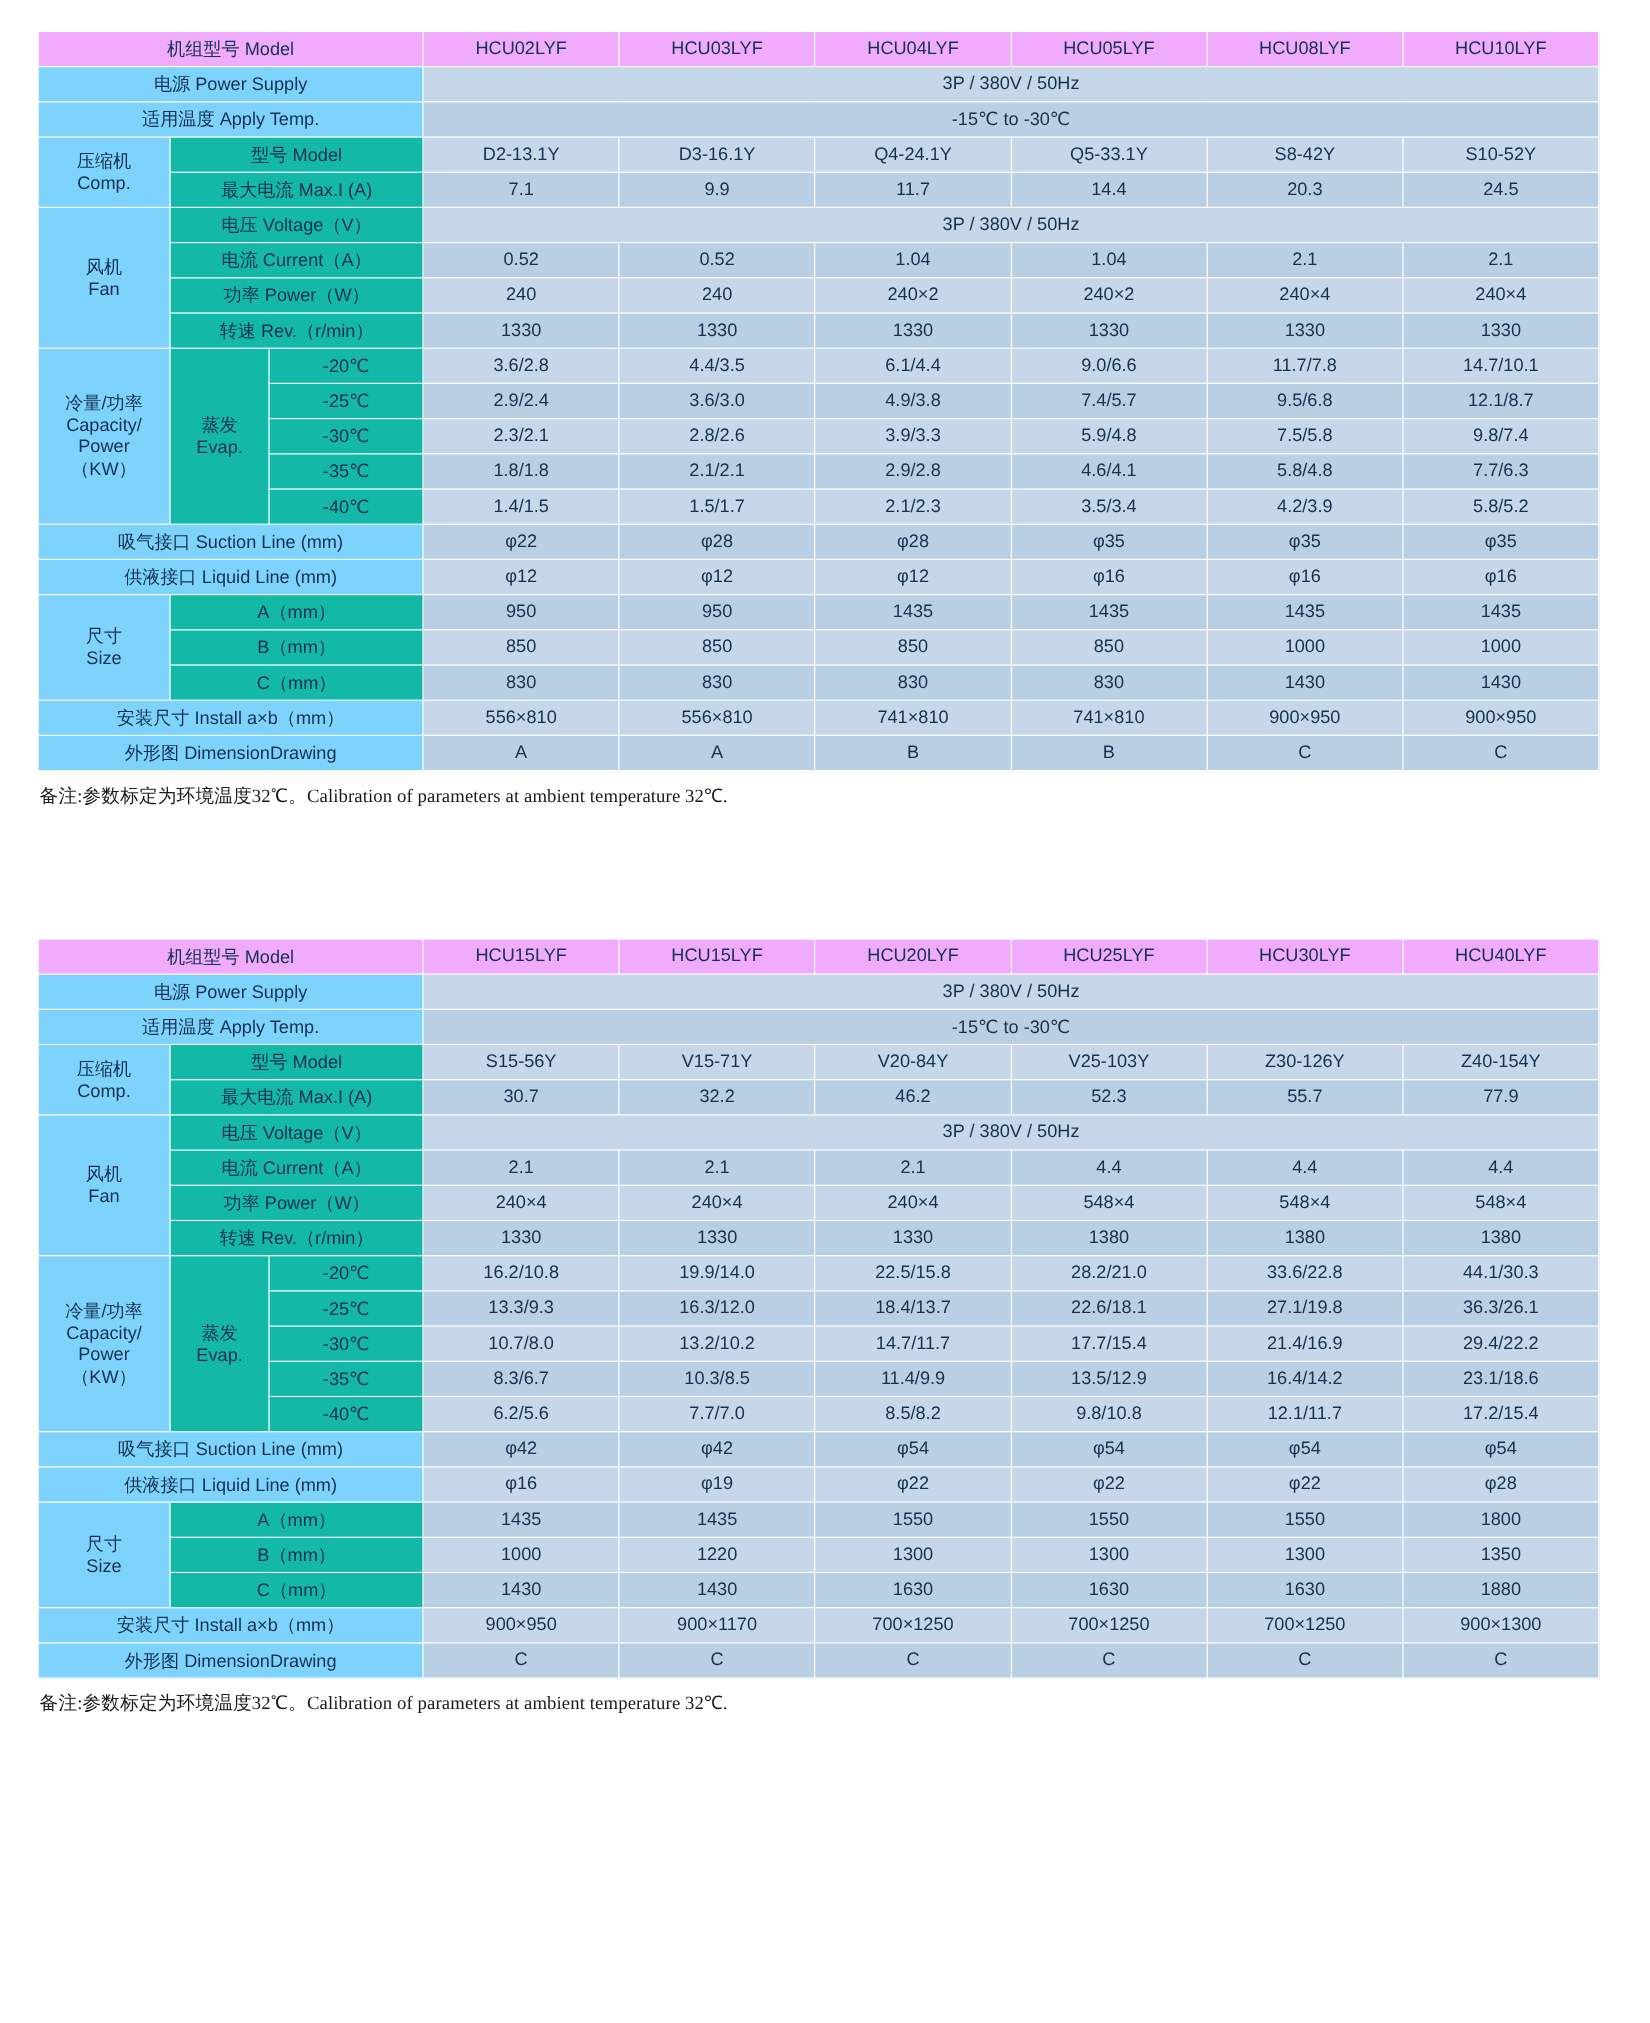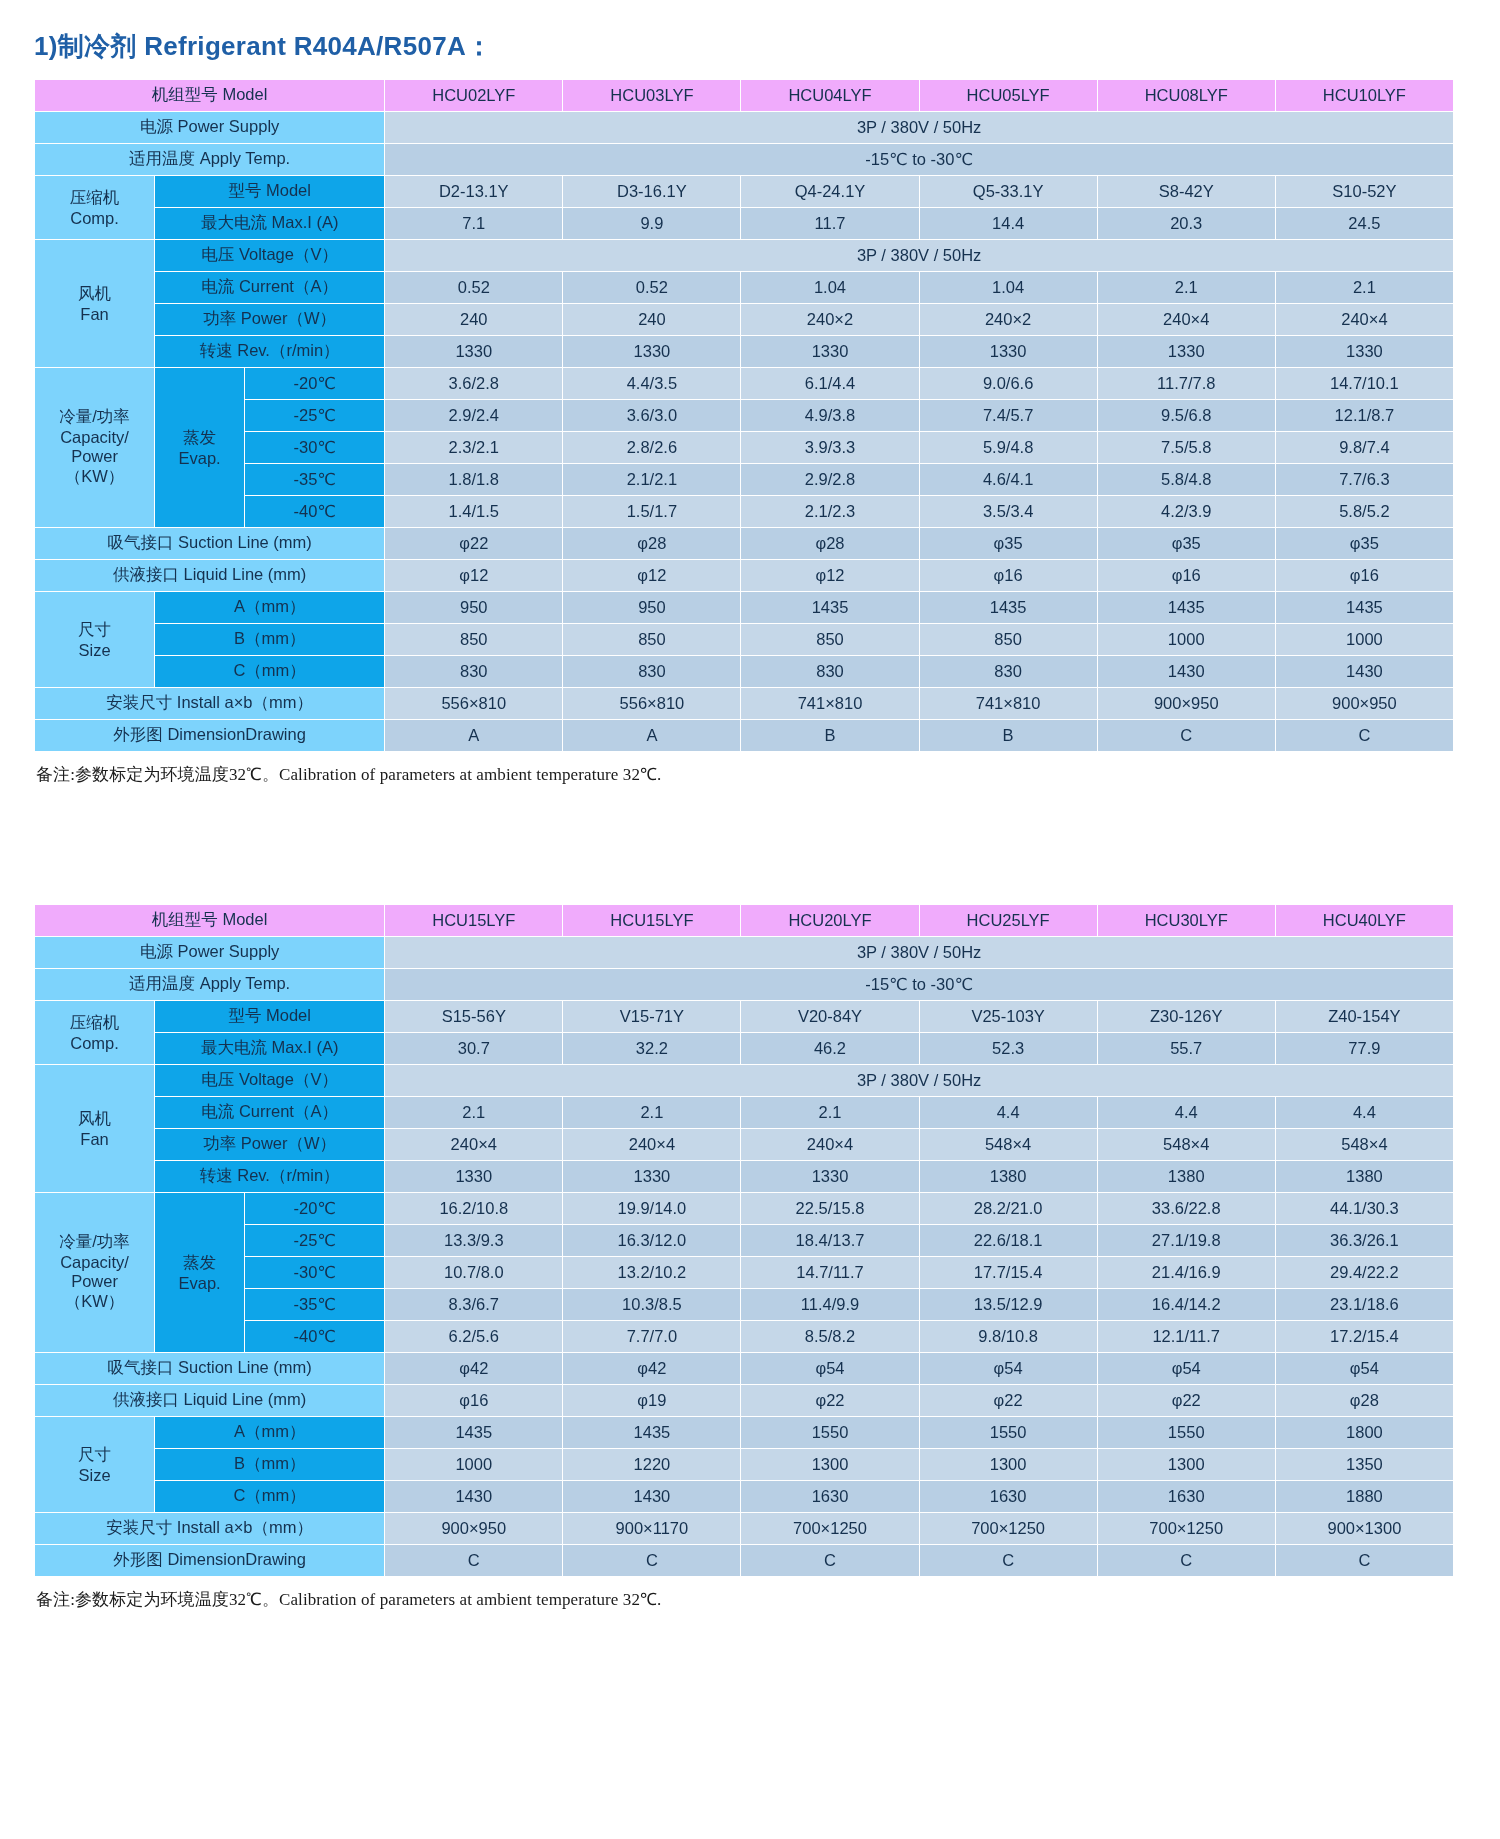--- a/index.html
+++ b/index.html
@@ -50,21 +50,21 @@
     color: #ffffff;
     font-size: 17px;
     height: 32px;
   }
   
   .lbl {
     background: #7dd3fc;
     color: #1a1a1a;
   }
   .lbl2 {
-    background: #0ea5e9;
+    background: #14b8a6;
     color: #1a1a1a;
   }
   
   .dat {
     background: #c5d7e8;
   }
   .dat-alt {
     background: #b8cfe4;
   }
   .note {
@@ -80,21 +80,20 @@
   col.c0 { width: 120px; }
   col.c1 { width: 90px; }
   col.c2 { width: 140px; }
   col.c3 { width: 178px; }
 </style>
 </head>
 <body>
 
 <div class="page">
 
-  <div class="heading sub">1)制冷剂 Refrigerant  R404A/R507A：</div>
 
   <table class="spec">
     <colgroup>
       <col class="c0">
         <col class="c1">
         <col class="c2">
       <col class="c3">
         <col class="c3">
         <col class="c3">
         <col class="c3">

